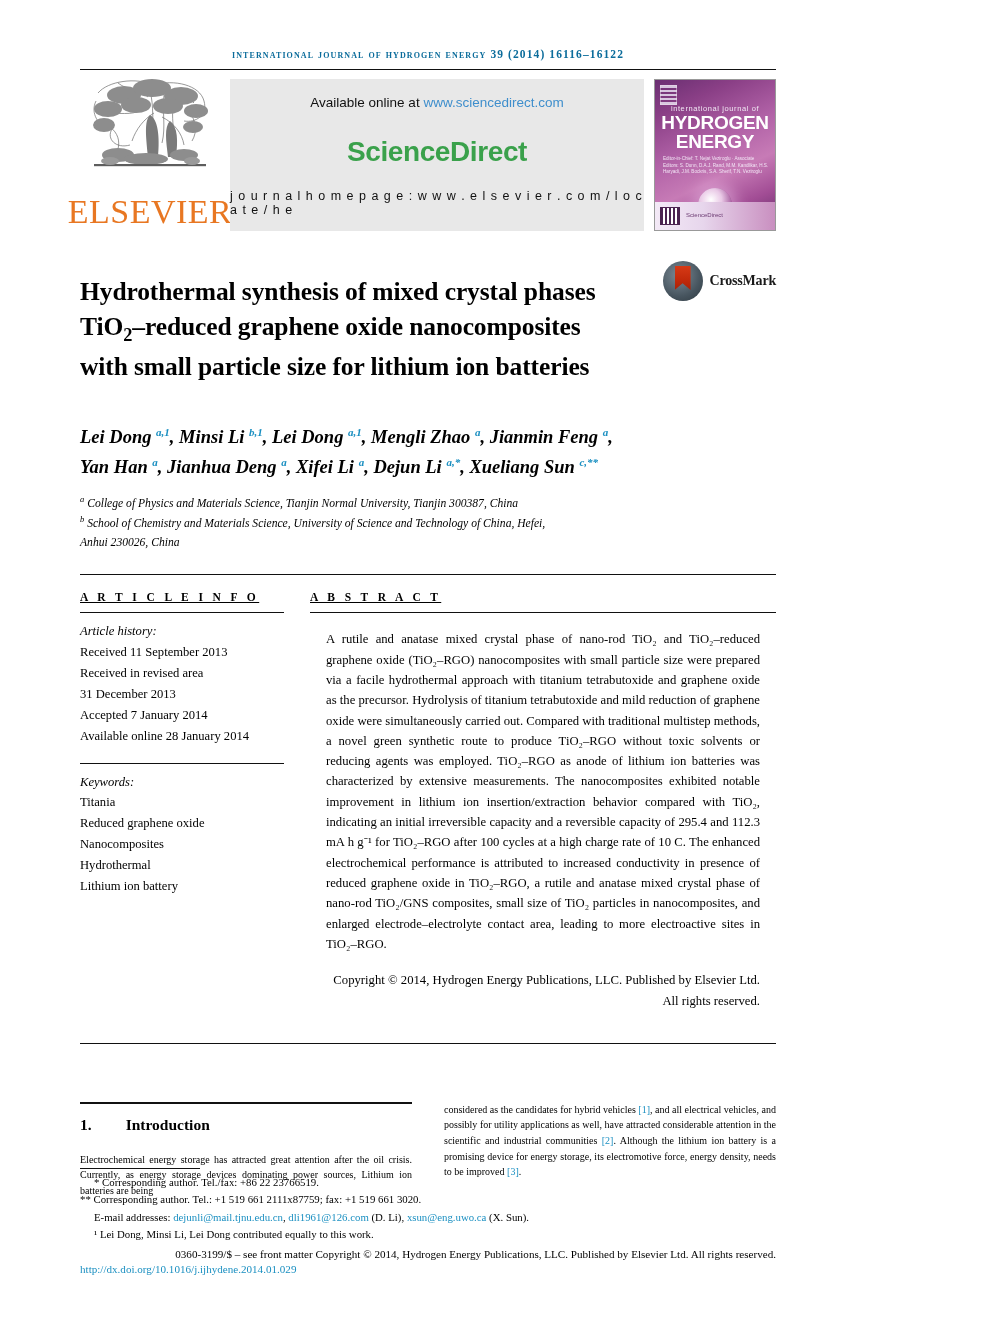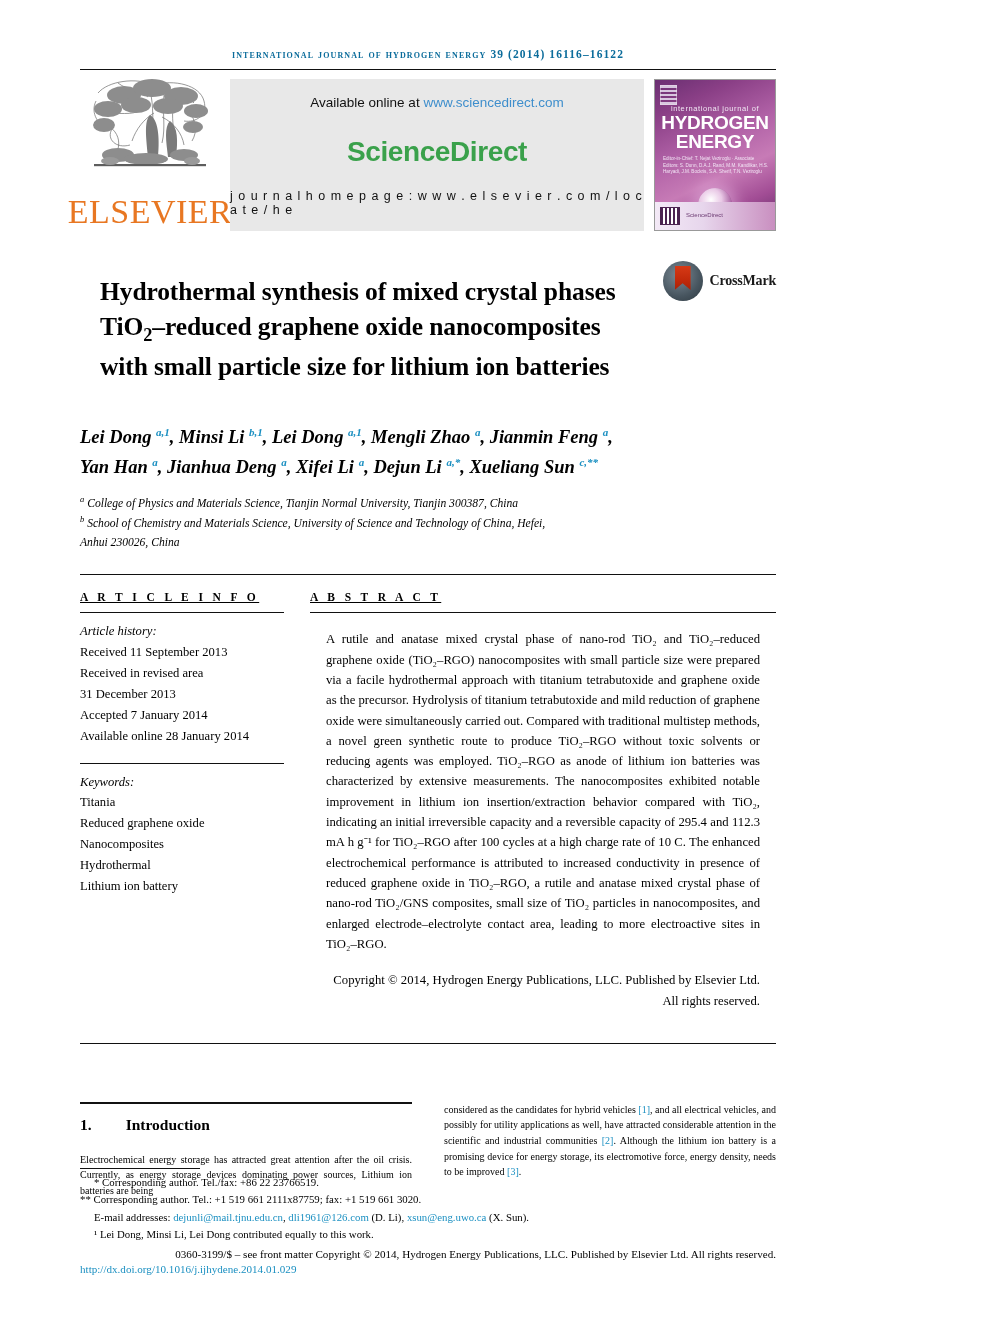--- a/index.html
+++ b/index.html
@@ -144,21 +144,20 @@
 
   
   .title-row { margin: 26px 80px 0 80px; display: flex; align-items: flex-start; }
   .title {
     flex: 1 1 auto;
     font-family: "Liberation Serif", serif;
     font-weight: bold;
     font-size: 25.5px;
     line-height: 1.38;
     letter-spacing: -0.1px;
-    margin-left: 20px;
   }
   .crossmark { flex: 0 0 112px; padding-top: 4px; display:flex; align-items:center; }
   .cm-circle {
     width: 40px; height: 40px; border-radius: 50%;
     background: radial-gradient(circle at 40% 35%, #7c8b96 0%, #47555f 60%, #2d383f 100%);
     position: relative; overflow: hidden; flex: 0 0 40px;
   }
   .cm-circle::after {
     content:""; position:absolute; left:12px; top:5px; width:16px; height:24px;
     background: linear-gradient(to bottom,#d63a16 0%, #c1290a 60%, #a82207 100%);

